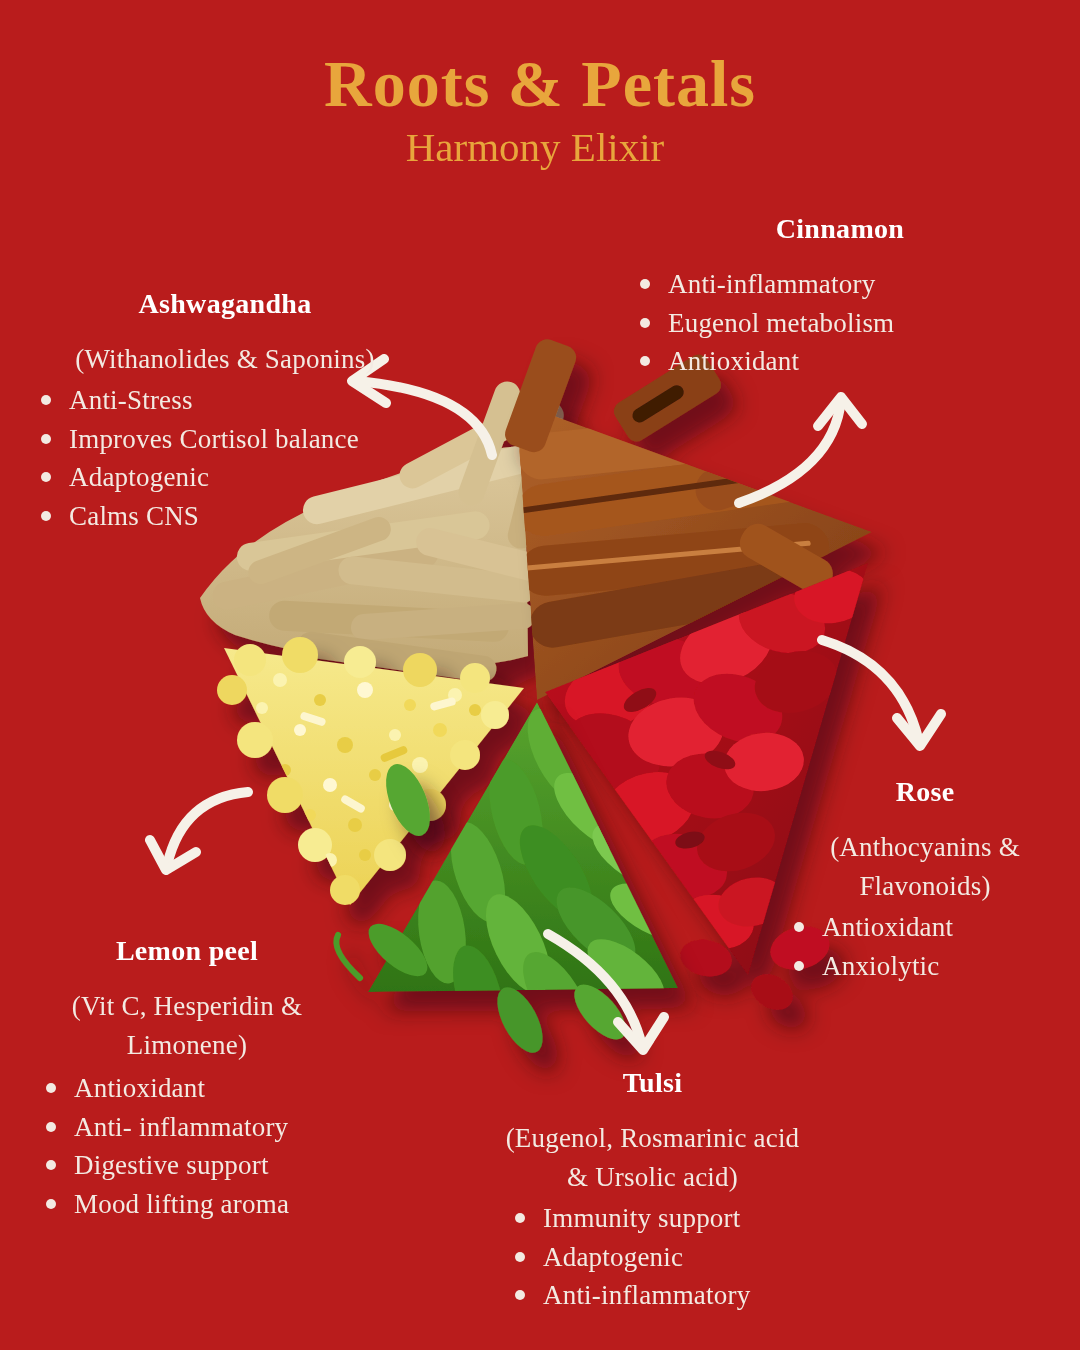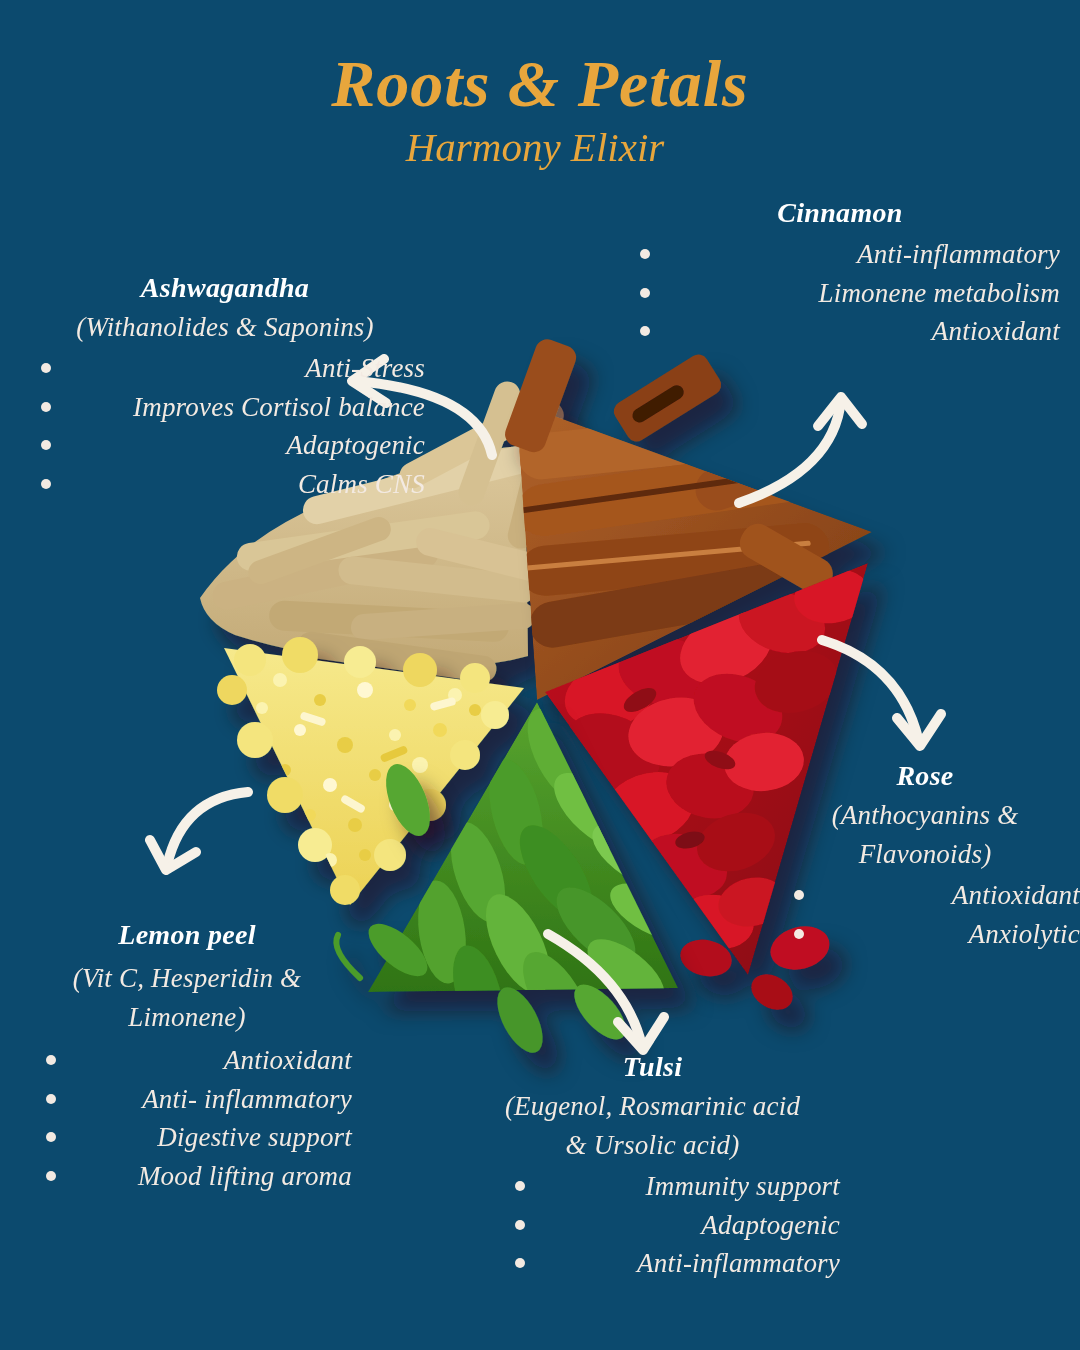--- a/index.html
+++ b/index.html
@@ -1,47 +1,46 @@
 <!DOCTYPE html>
 <html><head>
 <meta charset="utf-8">
 <style>
   html,body{margin:0;padding:0;}
   .canvas{
     position:relative;
     width:1080px;height:1350px;
-    background:#0c4a6e;
+    background:#b91c1c;
     overflow:hidden;
     font-family:"Liberation Serif","DejaVu Serif",serif;
-    font-style:italic;
   }
   
   .header{position:absolute;top:48px;left:0;width:1080px;text-align:center;}
   .title{
     font-size:66px;line-height:72px;font-weight:700;
     color:#E8A63C;letter-spacing:1px;margin:0;
   }
   .subtitle{
     font-size:41px;line-height:46px;font-weight:400;
     color:#E8A63C;margin:4px 10px 0 0;
   }
   
   .wheel{position:absolute;left:0;top:0;width:1080px;height:1350px;}
   
   .ingredient{position:absolute;color:#F3EAE2;}
   .ingredient h2{
-    margin:0;font-size:28px;line-height:40px;font-weight:700;
+    margin:16px;font-size:28px;line-height:40px;font-weight:700;
     color:#FFFFFF;text-align:center;letter-spacing:.3px;
   }
   .compounds{
     margin:0;font-size:27px;line-height:39px;text-align:center;letter-spacing:.2px;
   }
   .benefits{
     margin:2px 0 0 0;padding:0;list-style:none;
-    font-size:27px;line-height:38.5px;text-align:right;letter-spacing:.2px;
+    font-size:27px;line-height:38.5px;text-align:left;letter-spacing:.2px;
   }
   .benefits li{position:relative;padding-left:30px;}
   .benefits li::before{
     content:"";position:absolute;left:2px;top:14px;
     width:10px;height:10px;border-radius:50%;background:#F3EAE2;
   }
   .ing-ashwagandha{left:25px;top:268px;width:400px;}
   .ing-ashwagandha .benefits{margin-left:14px;}
   .ing-cinnamon{left:620px;top:193px;width:440px;}
   .ing-cinnamon .benefits{margin-left:18px;}
@@ -271,21 +270,21 @@
       <li>Improves Cortisol balance</li>
       <li>Adaptogenic</li>
       <li>Calms CNS</li>
     </ul>
   </div>
 
   <div class="ingredient ing-cinnamon">
     <h2>Cinnamon</h2>
     <ul class="benefits">
       <li>Anti-inflammatory</li>
-      <li>Limonene metabolism</li>
+      <li>Eugenol metabolism</li>
       <li>Antioxidant</li>
     </ul>
   </div>
 
   <div class="ingredient ing-rose">
     <h2>Rose</h2>
     <div class="compounds">(Anthocyanins &amp; Flavonoids)</div>
     <ul class="benefits">
       <li>Antioxidant</li>
       <li>Anxiolytic</li>

